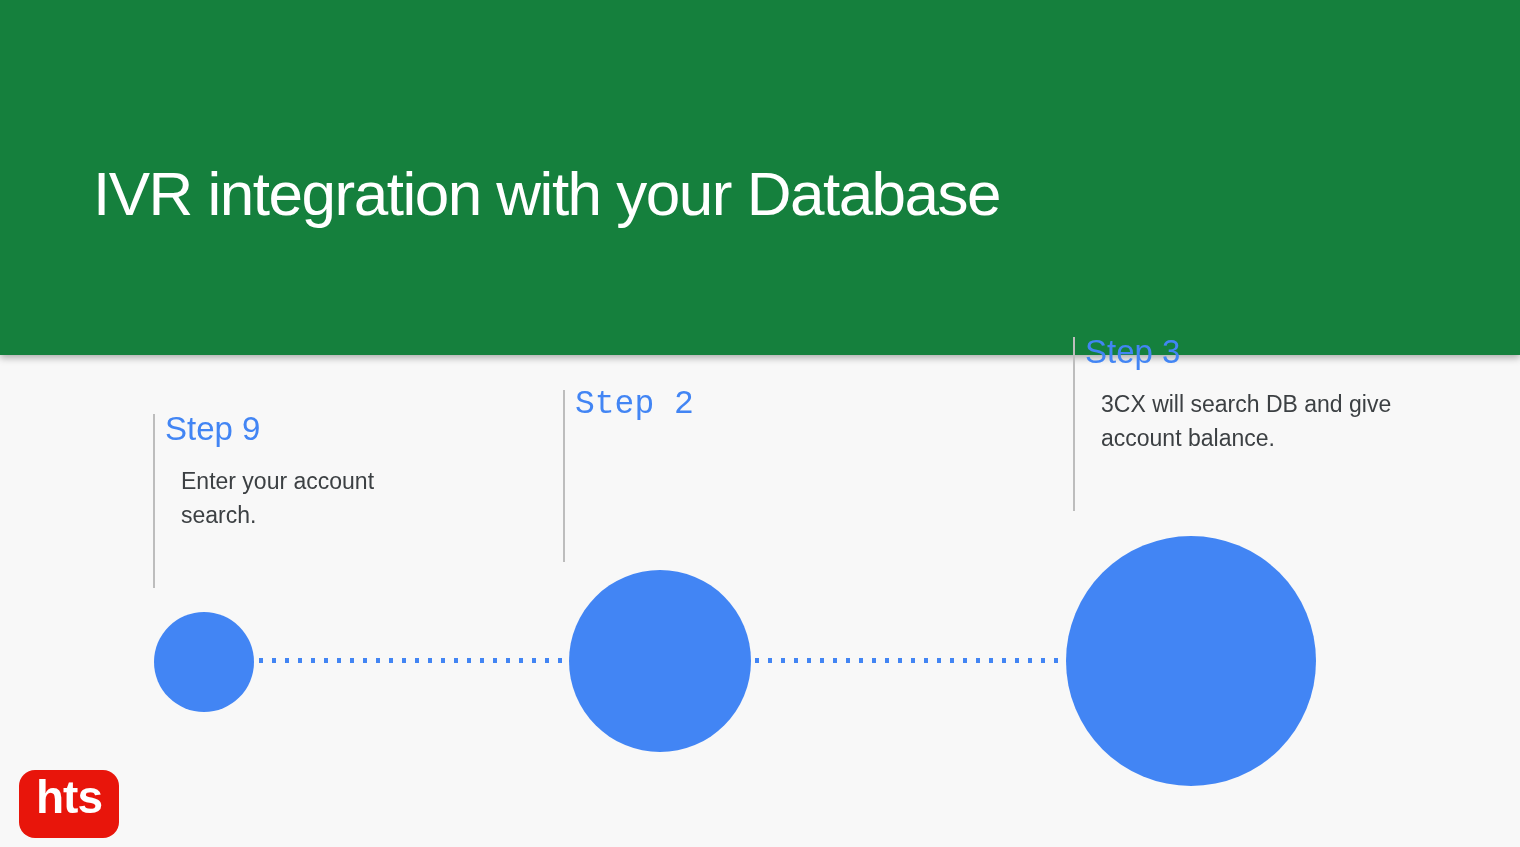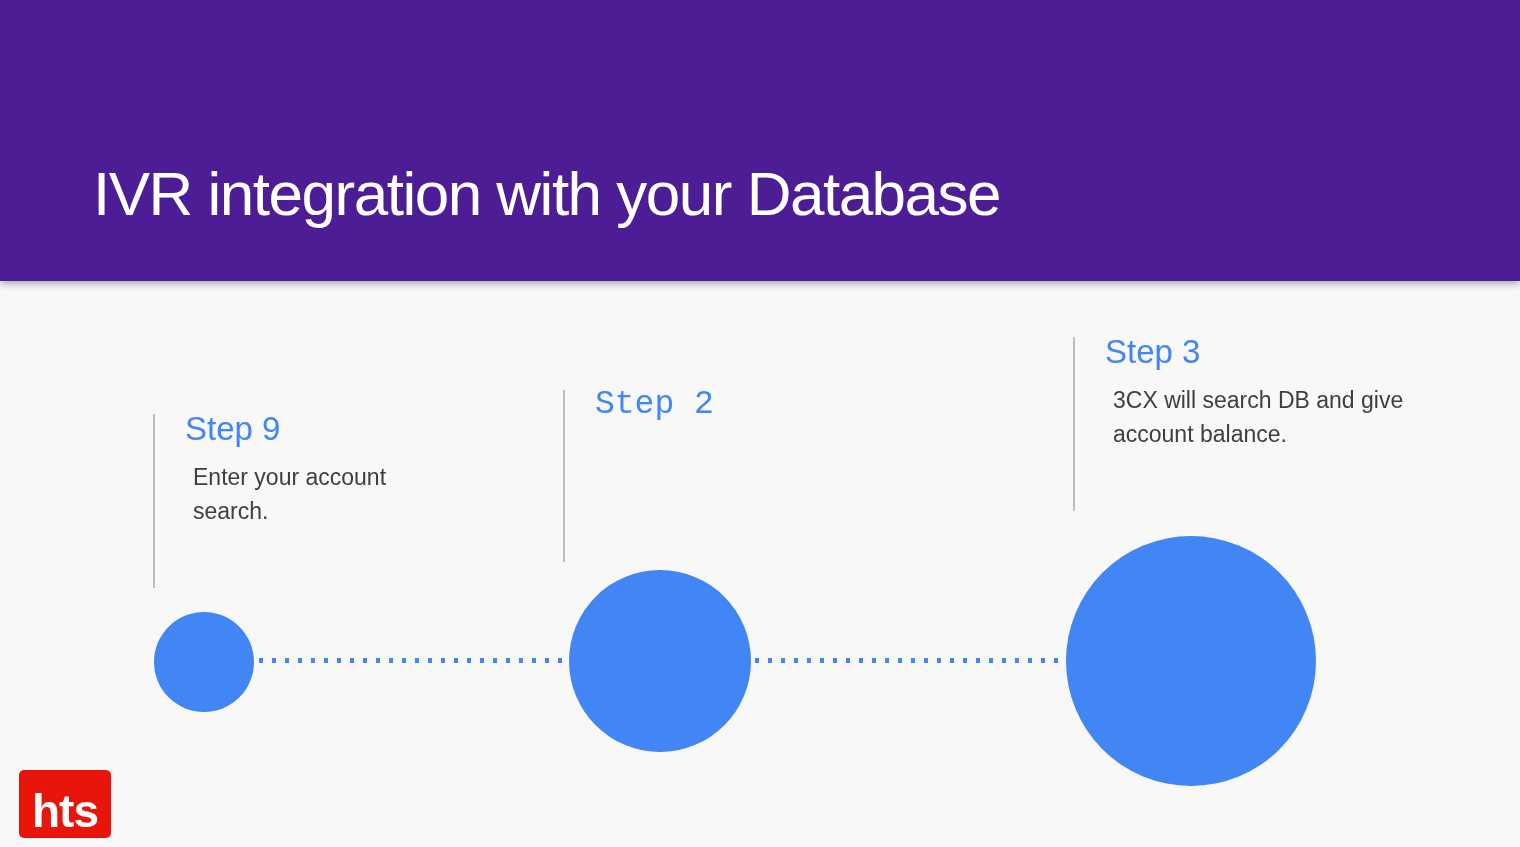--- a/index.html
+++ b/index.html
@@ -13,55 +13,55 @@
     width: 1520px;
     height: 847px;
     background: #F8F8F8;
     overflow: hidden;
   }
   
   .header {
     position: absolute;
     left: 0; top: 0;
     width: 100%;
-    height: 281px;
-    background: #4c1d95;
+    height: 355px;
+    background: #15803d;
     box-shadow: 0 3px 7px rgba(0,0,0,0.30);
   }
   .header h1 {
     position: absolute;
     left: 93px;
     top: 158px;
     margin: 0;
     font-size: 62px;
     font-weight: 400;
     letter-spacing: -1.5px;
     color: #FFFFFF;
     white-space: nowrap;
   }
   
   .step {
     position: absolute;
-    padding-left: 32px;
+    padding-left: 12px;
   }
   .step .vline {
     position: absolute;
     left: 0;
     top: 4px;
     width: 2px;
     background: #BDBDBD;
   }
   .step h2 {
     margin: 0 0 12px 0;
     font-size: 33px;
     font-weight: 400;
     color: #4285F4;
   }
   .step p {
-    margin: 8px;
+    margin: 16px;
     font-size: 23px;
     line-height: 34px;
     color: #3C4043;
   }
   .step-1 { left: 153px; top: 410px; width: 235px; }
   .step-1 .vline { height: 174px; }
   .step-2 { left: 563px; top: 386px; width: 250px; font-family: Liberation Mono, monospace; }
   .step-2 .vline { height: 172px; }
   .step-3 { left: 1073px; top: 333px; width: 335px; }
   .step-3 .vline { height: 174px; }
@@ -84,26 +84,26 @@
       transparent 4px, transparent 13px
     );
   }
   .dots-1 { left: 259px; width: 307px; }
   .dots-2 { left: 755px; width: 308px; }
   
   .logo {
     position: absolute;
     left: 19px;
     top: 770px;
-    width: 92px;
+    width: 100px;
     height: 68px;
     background: #E8150B;
-    border-radius: 5px;
+    border-radius: 16px;
     display: flex;
-    align-items: flex-end;
+    align-items: flex-start;
     justify-content: center;
     color: #FFFFFF;
     font-size: 46px;
     font-weight: 700;
     letter-spacing: -1px;
   }
 </style>
 </head>
 <body>
 

